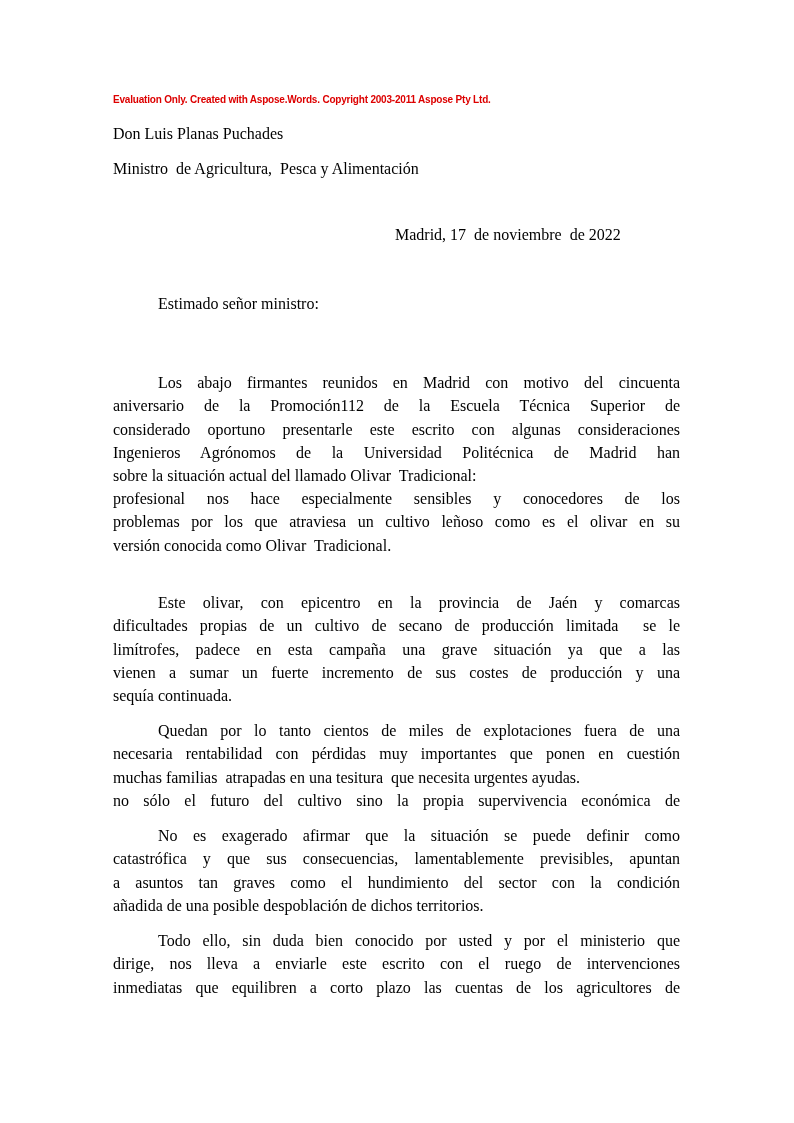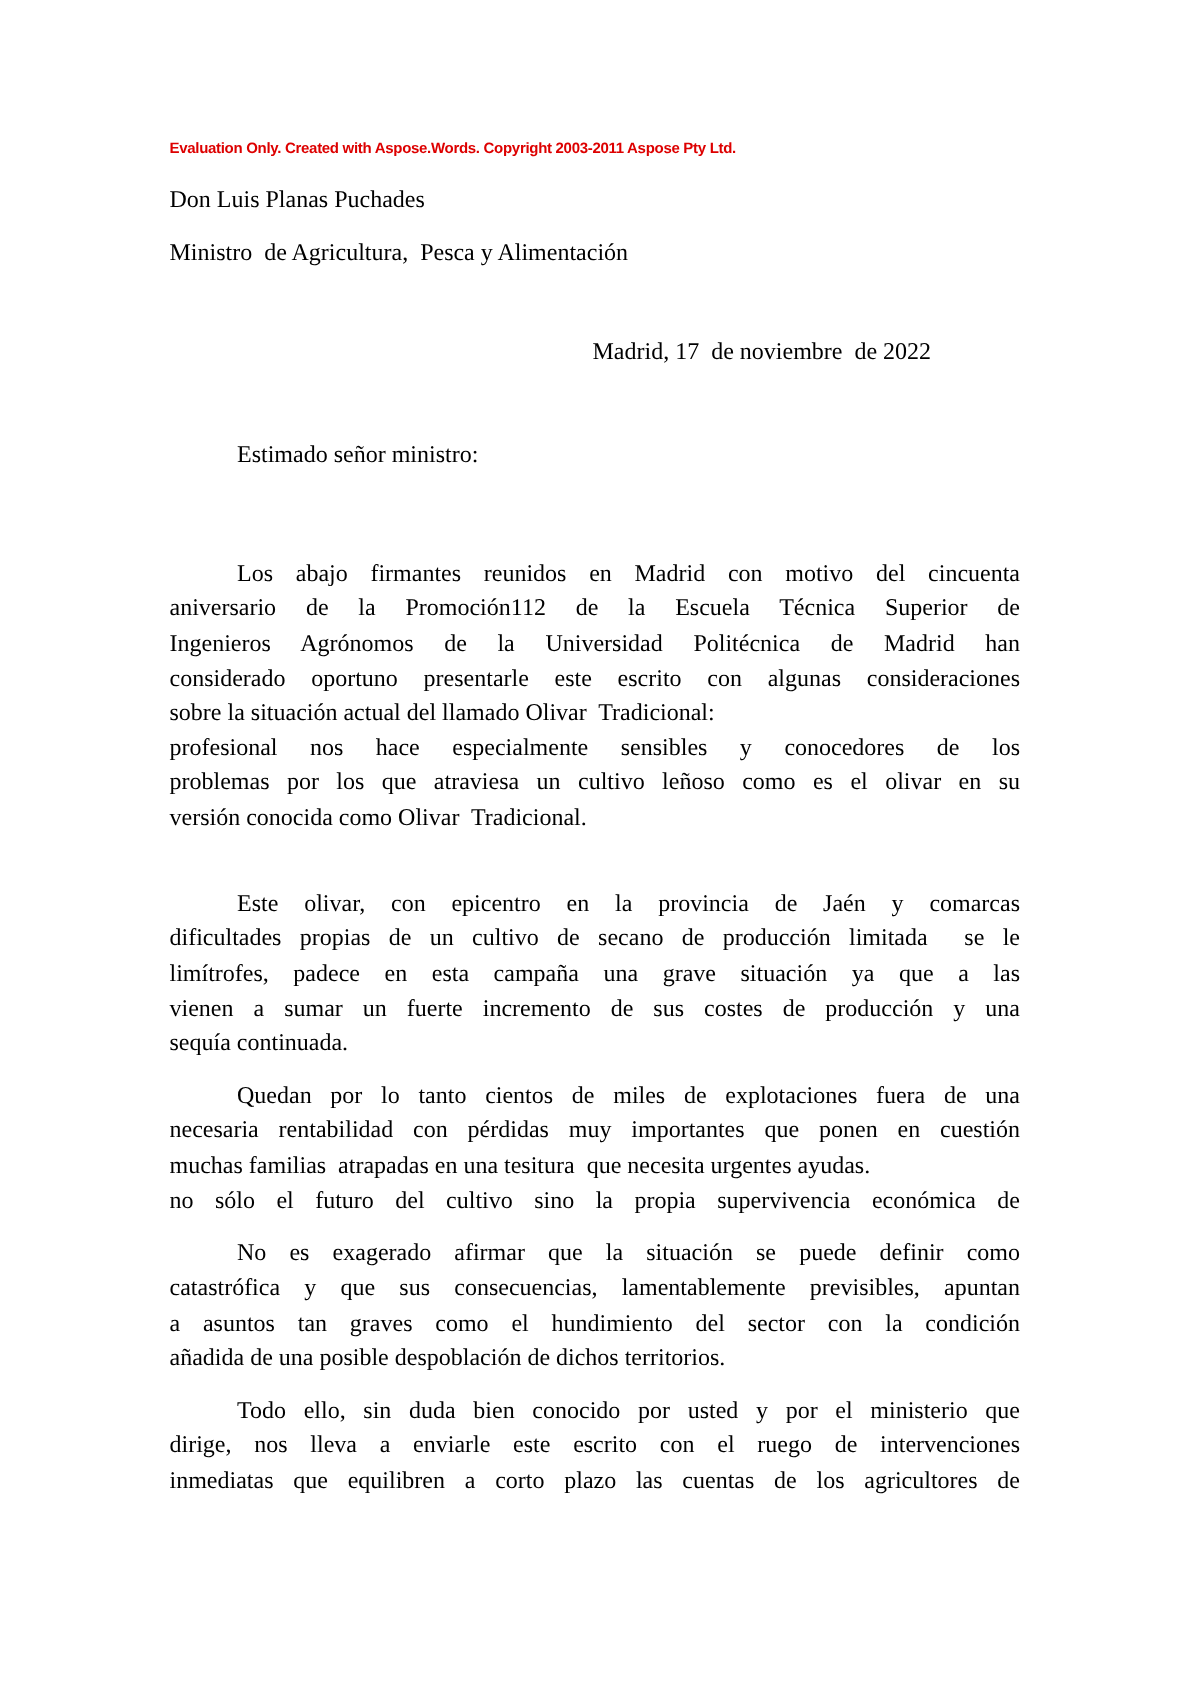--- a/index.html
+++ b/index.html
@@ -65,22 +65,22 @@
 
   <div class="abs hline recipient-title">Ministro&nbsp; de Agricultura,&nbsp; Pesca y Alimentación</div>
 
   <div class="abs dateline">Madrid, 17&nbsp; de noviembre&nbsp; de 2022</div>
 
   <div class="abs salutation">Estimado señor ministro:</div>
 
   <div class="para p1">
       <div class="tline j ind">Los abajo firmantes reunidos en Madrid con motivo del cincuenta</div>
       <div class="tline j">aniversario de la Promoción112 de la Escuela Técnica Superior de</div>
+      <div class="tline j">considerado oportuno presentarle este escrito con algunas consideraciones</div>
       <div class="tline j">Ingenieros Agrónomos de la Universidad Politécnica de Madrid han</div>
-      <div class="tline j">considerado oportuno presentarle este escrito con algunas consideraciones</div>
       <div class="tline">sobre la situación actual del llamado Olivar&nbsp; Tradicional:</div>
     </div>
   <div class="para p2">
       <div class="tline j">profesional nos hace especialmente sensibles y conocedores de los</div>
       <div class="tline j">problemas por los que atraviesa un cultivo leñoso como es el olivar en su</div>
       <div class="tline">versión conocida como Olivar&nbsp; Tradicional.</div>
     </div>
   <div class="para p3">
       <div class="tline j ind">Este olivar, con epicentro en la provincia de Jaén y comarcas</div>
       <div class="tline j">dificultades propias de un cultivo de secano de producción limitada&nbsp; se le</div>

